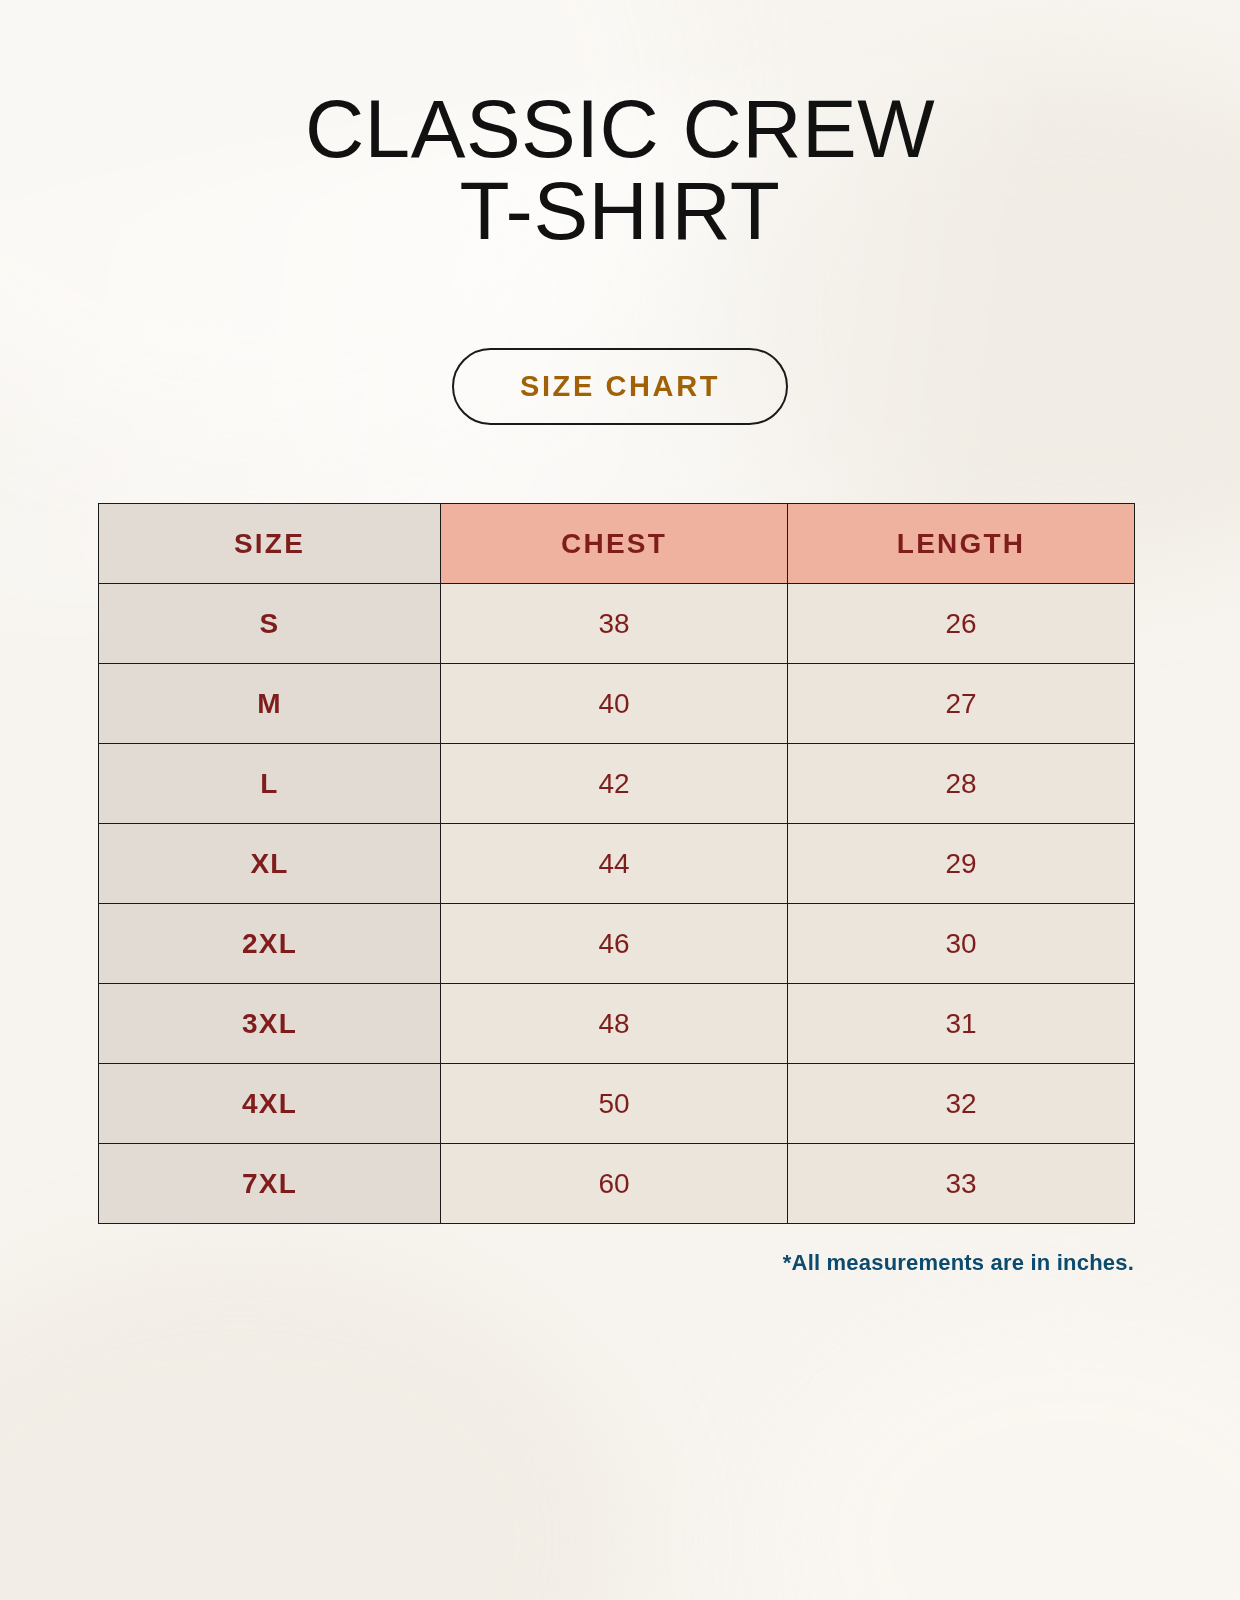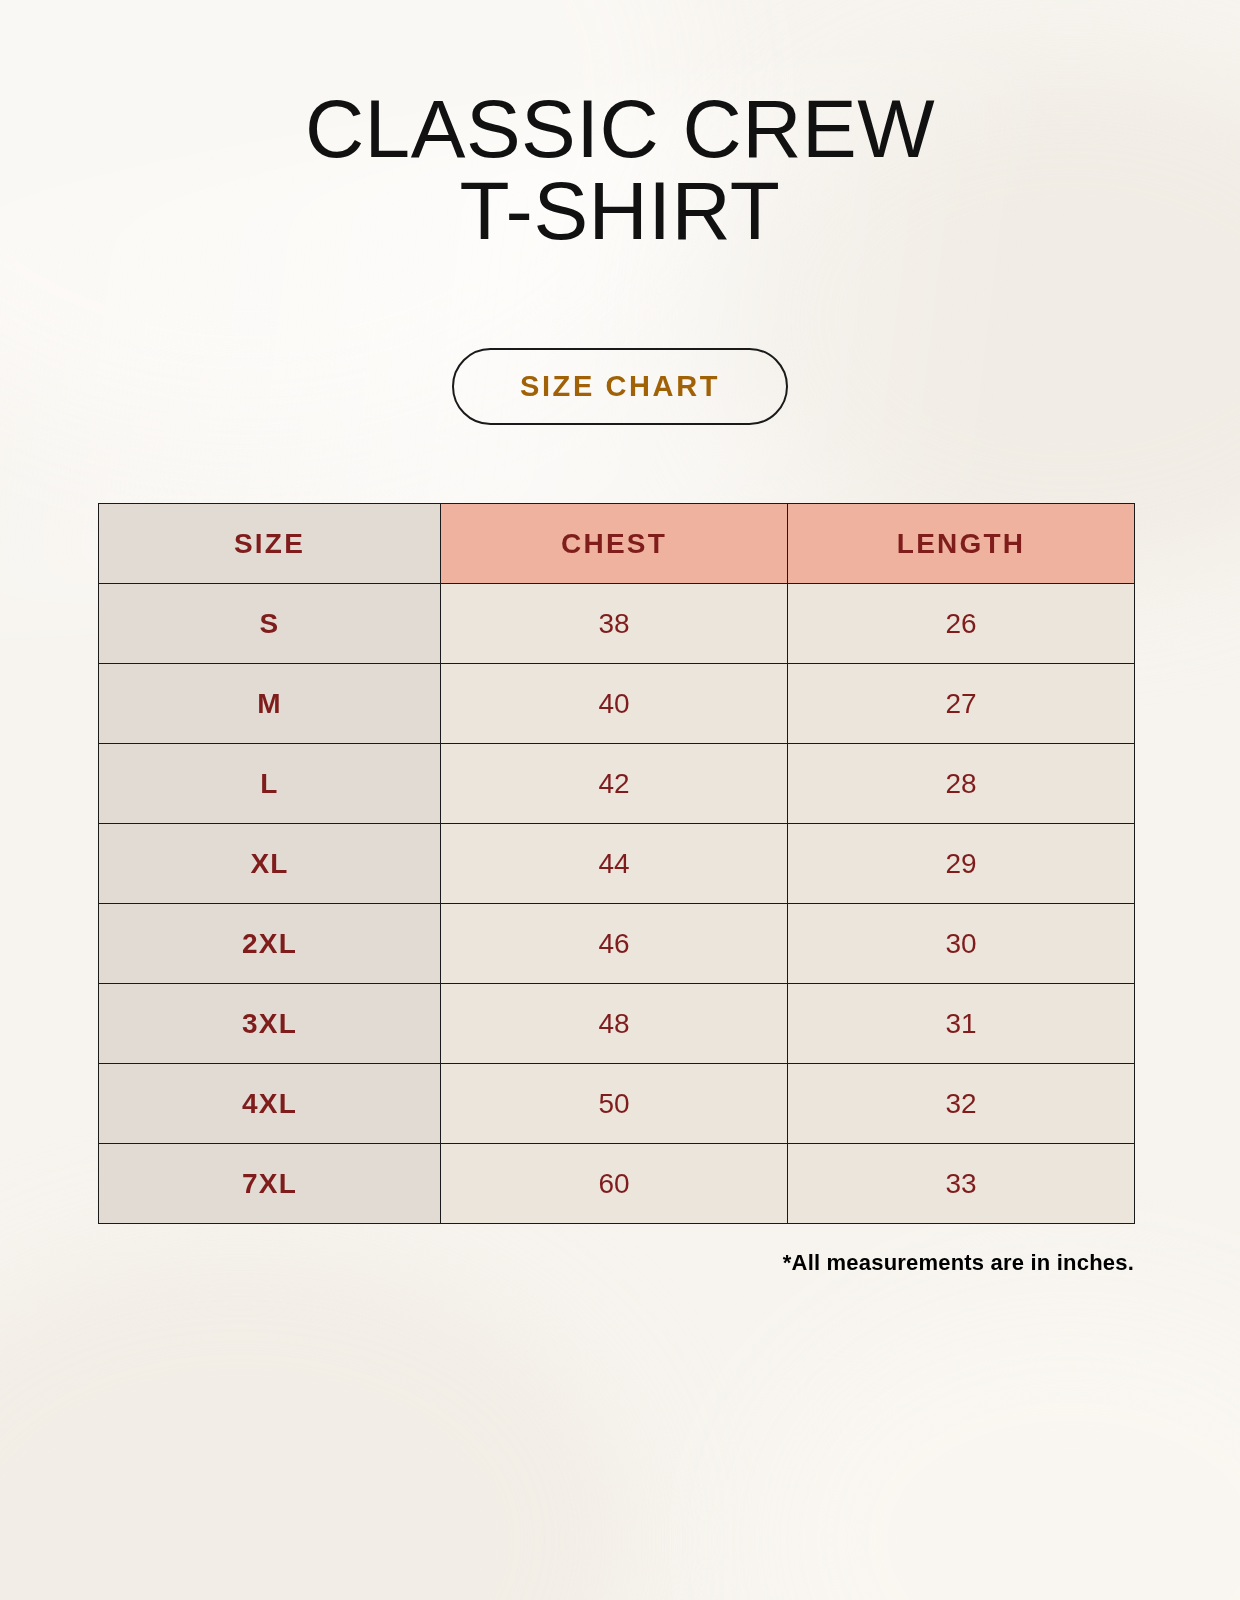--- a/index.html
+++ b/index.html
@@ -138,21 +138,21 @@
     background: #ece5dc;
     font-weight: 400;
   }
 
   .footnote {
     width: 1036px;
     text-align: right;
     margin-top: 26px;
     font-size: 22px;
     font-weight: 700;
-    color: #000000;
+    color: #0c4a6e;
     letter-spacing: .2px;
   }
 </style>
 </head>
 <body>
 
 <div class="bg-layer">
   <div class="blob b1"></div>
   <div class="blob b2"></div>
   <div class="blob b3"></div>

